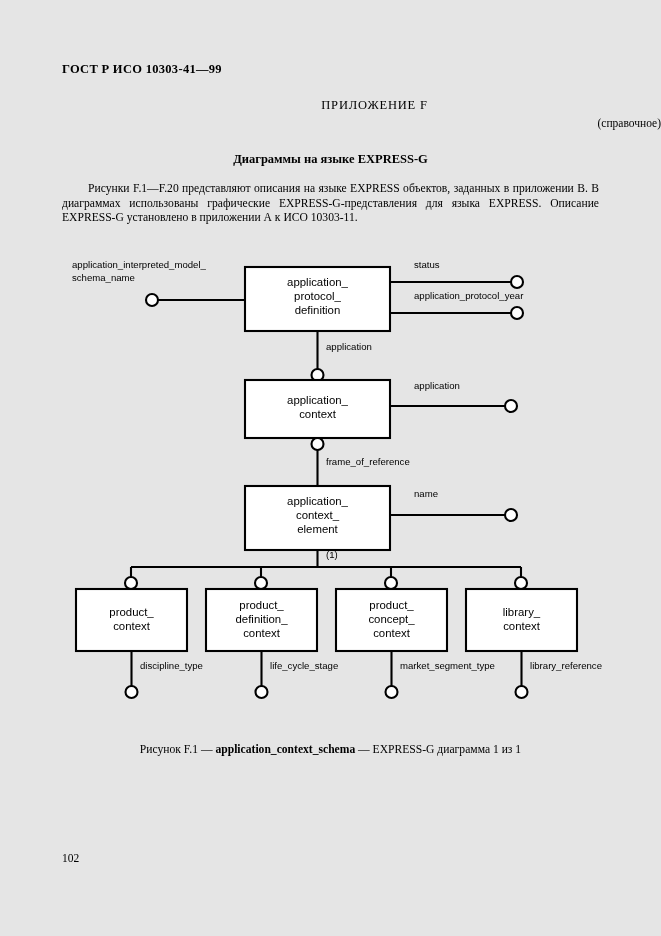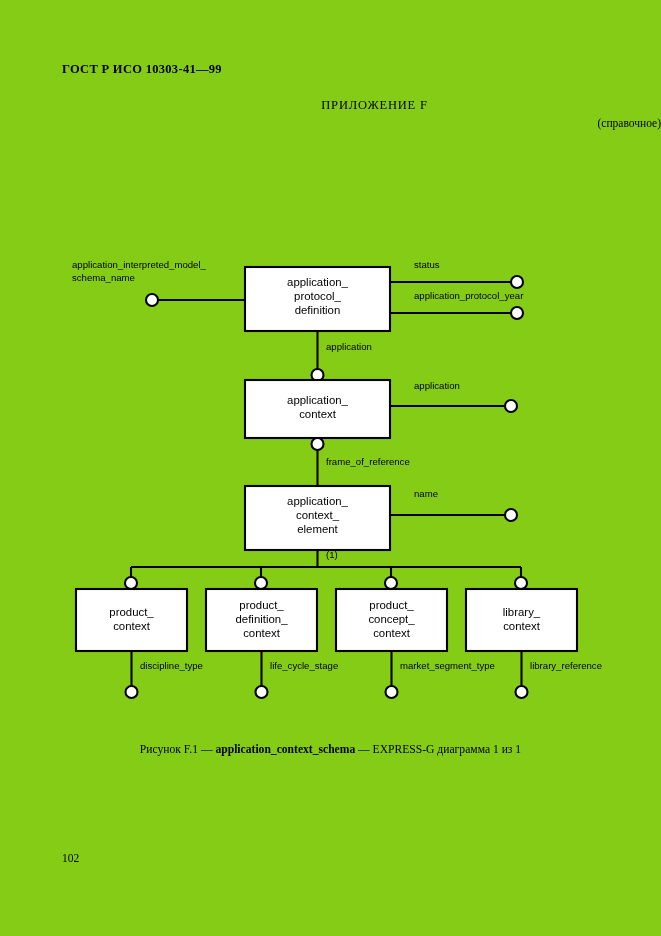--- a/index.html
+++ b/index.html
@@ -4,21 +4,21 @@
 <style>
   html, body {
     margin: 0;
     padding: 0;
     background: #ffffff;
   }
   .page {
     position: relative;
     width: 661px;
     height: 936px;
-    background: #84cc16;
+    background: #e5e5e5;
     font-family: "Liberation Serif", serif;
     color: #000000;
     overflow: hidden;
   }
   .std-header {
     position: absolute;
     left: 62px;
     top: 62px;
     font-family: "Liberation Serif", serif;
     font-weight: bold;
@@ -122,21 +122,23 @@
 </style>
 </head>
 <body>
 
 <div class="page">
 
   <div class="std-header">ГОСТ Р ИСО 10303-41—99</div>
 
   <div class="annex-title">ПРИЛОЖЕНИЕ F</div>
   <div class="annex-sub">(справочное)</div>
-
+  <div class="section-title">Диаграммы на языке EXPRESS-G</div>
+
+  <div class="intro">Рисунки F.1—F.20 представляют описания на языке EXPRESS объектов, заданных в приложении В. В диаграммах использованы графические EXPRESS-G-представления для языка EXPRESS. Описание EXPRESS-G установлено в приложении А к ИСО 10303-11.</div>
 
   <div class="diagram">
     <svg width="661" height="460" viewBox="0 0 661 460" xmlns="http://www.w3.org/2000/svg">
 
       <rect class="box" x="245" y="24" width="145" height="64"></rect>
       <text class="ent" x="317.5" y="43" text-anchor="middle">application_</text>
       <text class="ent" x="317.5" y="57" text-anchor="middle">protocol_</text>
       <text class="ent" x="317.5" y="71" text-anchor="middle">definition</text>
 
       <text class="attr" x="72" y="25">application_interpreted_model_</text>

